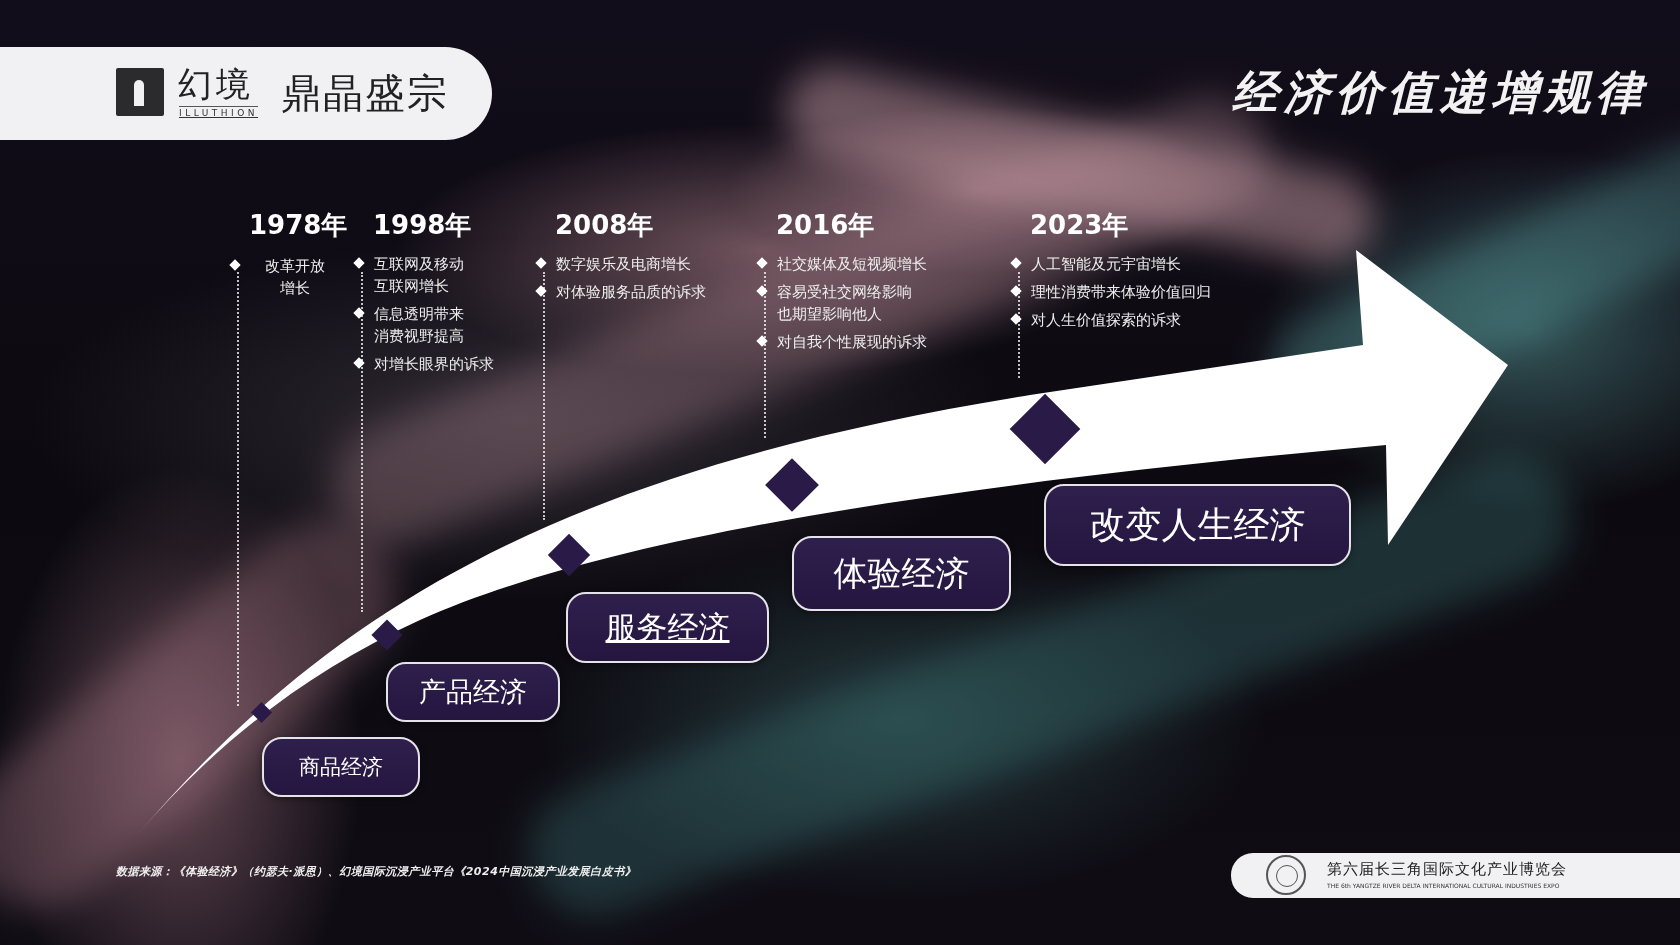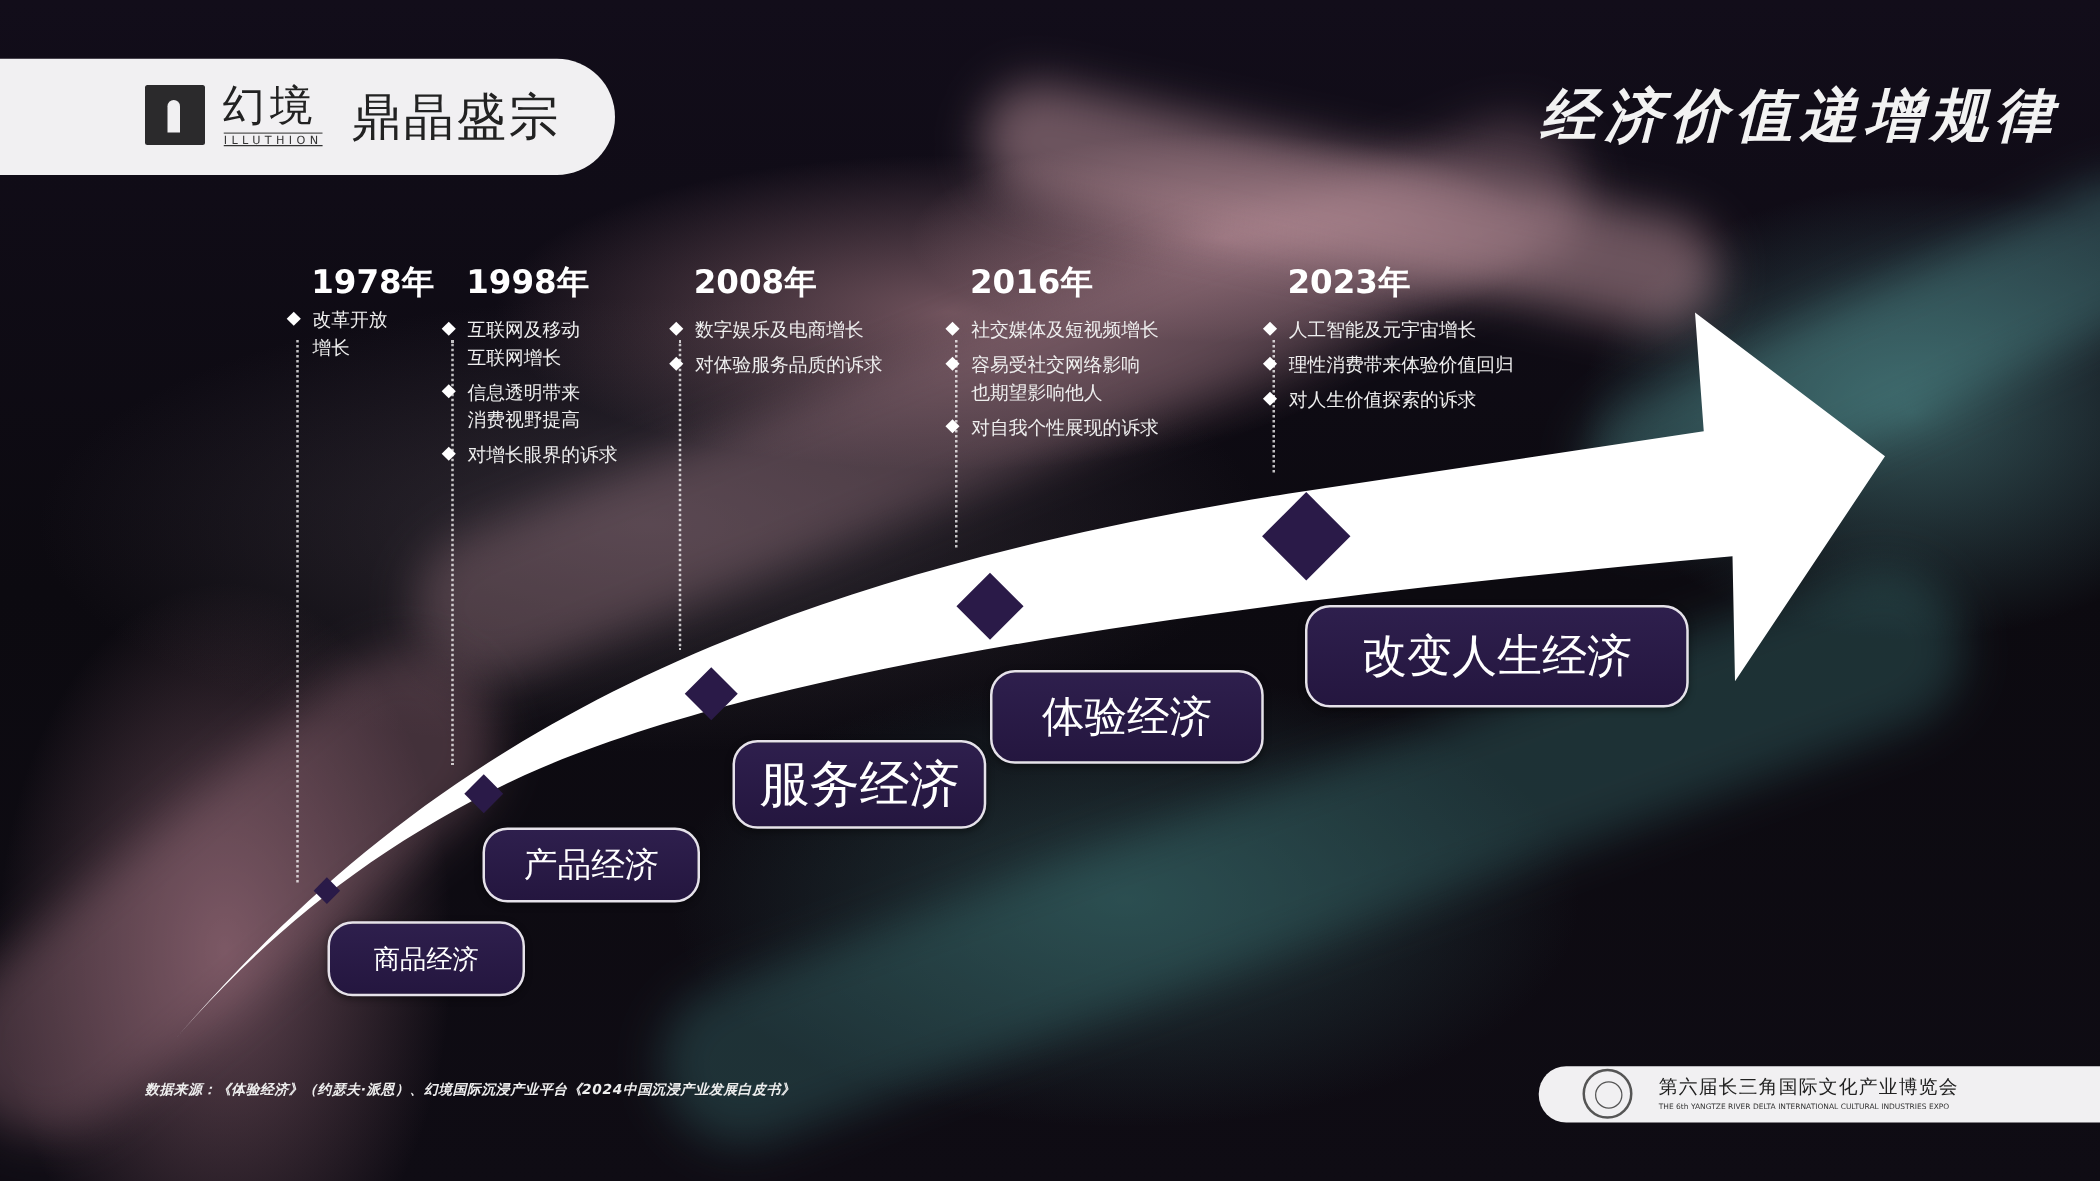--- a/index.html
+++ b/index.html
@@ -70,21 +70,21 @@
 <div class="vline" style="left:543px;top:272px;height:248px;"></div>
 <div class="vline" style="left:764px;top:272px;height:166px;"></div>
 <div class="vline" style="left:1018px;top:272px;height:106px;"></div>
 
 <div class="year" style="left:249px;">1978年</div>
 <div class="year" style="left:373px;">1998年</div>
 <div class="year" style="left:555px;">2008年</div>
 <div class="year" style="left:776px;">2016年</div>
 <div class="year" style="left:1030px;">2023年</div>
 
-<div class="col" style="left:230px;top:245px;width:110px;">
+<div class="col" style="left:230px;top:255px;width:110px;text-align:center;">
   <div class="bullet" style="white-space:pre-line;">改革开放
 增长</div>
 </div>
 <div class="col" style="left:354px;top:253px;width:150px;">
   <div class="bullet" style="white-space:pre-line;">互联网及移动
 互联网增长</div>
   <div class="bullet" style="white-space:pre-line;">信息透明带来
 消费视野提高</div>
   <div class="bullet" style="white-space:pre-line;">对增长眼界的诉求</div>
 </div>
@@ -105,21 +105,21 @@
 </div>
 
 <div class="diamond" style="left:254px;top:705px;width:15px;height:15px;"></div>
 <div class="diamond" style="left:376px;top:624px;width:22px;height:22px;"></div>
 <div class="diamond" style="left:554px;top:540px;width:30px;height:30px;"></div>
 <div class="diamond" style="left:773px;top:466px;width:38px;height:38px;"></div>
 <div class="diamond" style="left:1020px;top:404px;width:50px;height:50px;"></div>
 
 <div class="econ-box" style="left:262px;top:737px;width:154px;height:56px;font-size:21px;">商品经济</div>
 <div class="econ-box" style="left:386px;top:662px;width:170px;height:56px;font-size:27px;">产品经济</div>
-<div class="econ-box" style="left:586px;top:592px;width:199px;height:67px;font-size:40px;">服务经济</div>
+<div class="econ-box" style="left:566px;top:592px;width:199px;height:67px;font-size:31px;text-decoration:underline;">服务经济</div>
 <div class="econ-box" style="left:792px;top:536px;width:215px;height:71px;font-size:34px;">体验经济</div>
 <div class="econ-box" style="left:1044px;top:484px;width:303px;height:78px;font-size:36px;">改变人生经济</div>
 
 <div class="source">数据来源：《体验经济》（约瑟夫·派恩）、幻境国际沉浸产业平台《2024中国沉浸产业发展白皮书》</div>
 
 <div class="expo-pill"></div>
 <div class="expo-logo"></div>
 <div class="expo-cn">第六届长三角国际文化产业博览会</div>
 <div class="expo-en">THE 6th YANGTZE RIVER DELTA INTERNATIONAL CULTURAL INDUSTRIES EXPO</div>
 

